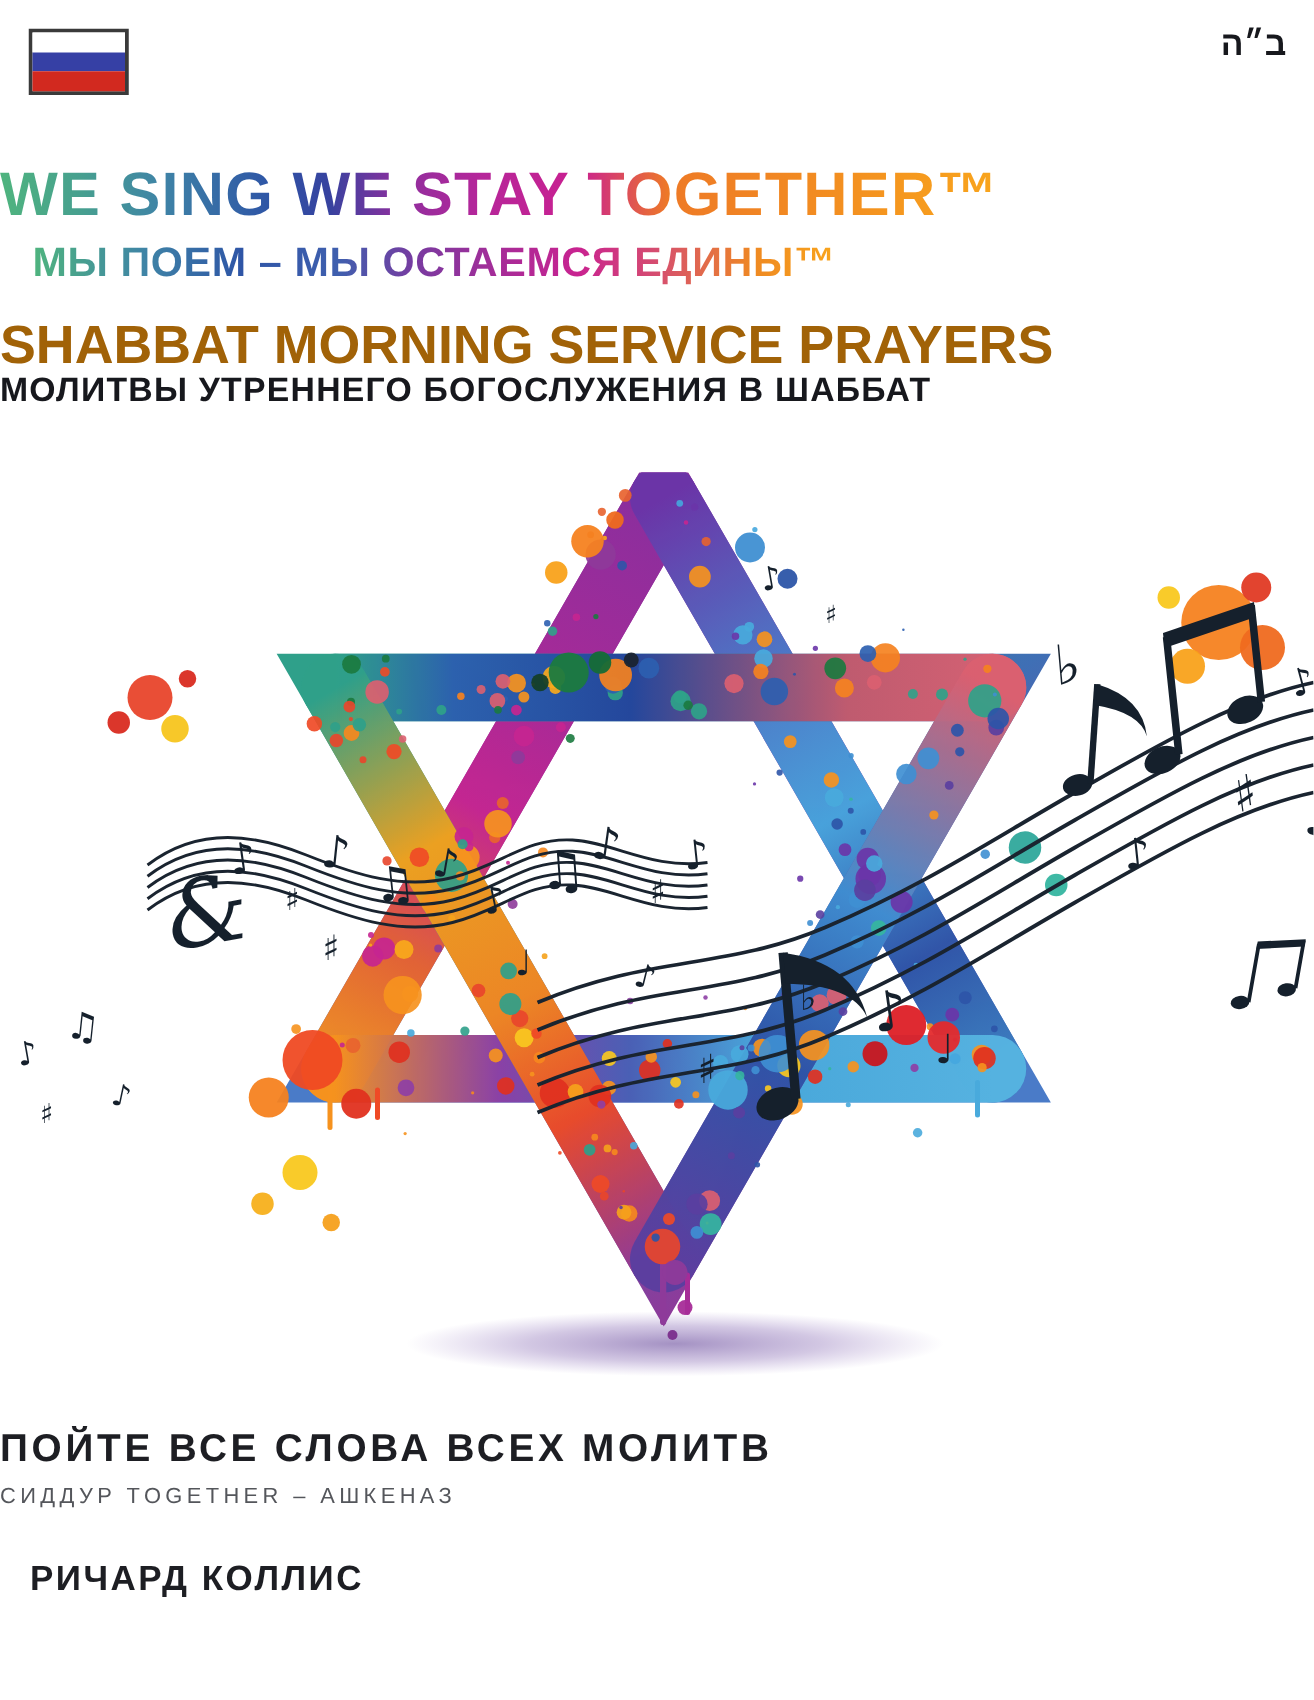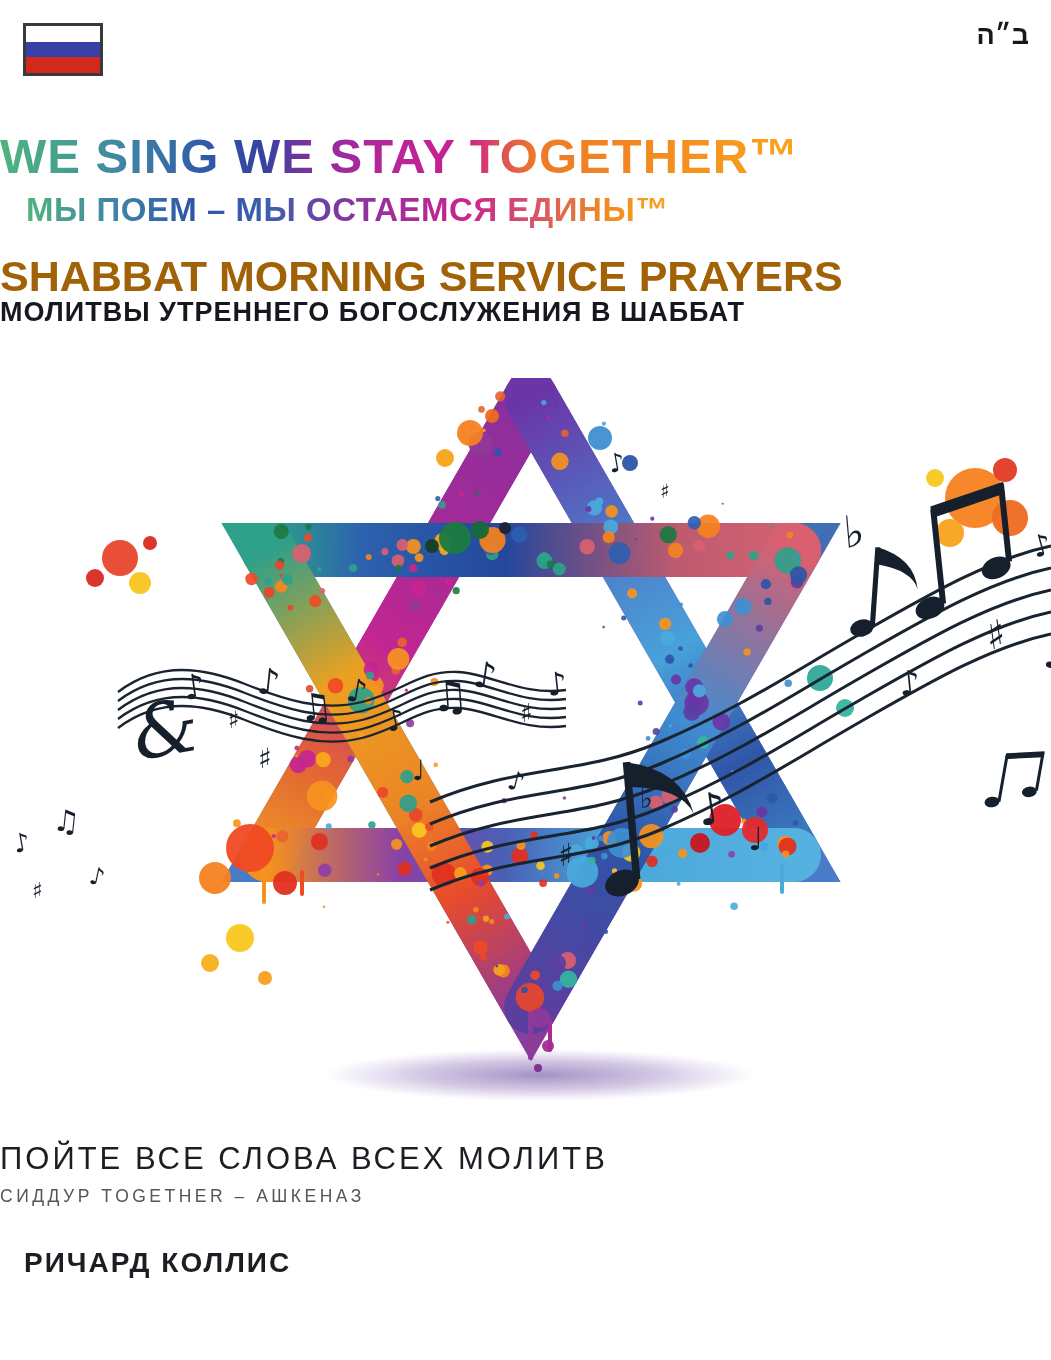--- a/index.html
+++ b/index.html
@@ -19,21 +19,21 @@
   .title-ru{top:191px;font-size:33px;font-weight:800;letter-spacing:0.5px;white-space:nowrap;margin-left:26px;}
   .grad{width:fit-content;margin:0 auto;color:#c9218e;}
   .grad-en{background:linear-gradient(90deg,#4fb47e 0%,#47a08f 8%,#3f84a6 16%,#2e55a6 27%,#37429f 33%,#8e2f9e 40%,#b5269a 48%,#ca2090 58%,#ee7a26 67%,#f28c21 82%,#f9a51c 100%);}
   .grad-ru{background:linear-gradient(90deg,#4fb47e 0%,#3f84a6 14%,#2e55a6 26%,#3f5fae 38%,#7a3aa0 48%,#a62c98 58%,#c92390 68%,#d64f6e 78%,#ef8a22 90%,#f9a51c 100%);}
   @supports ((-webkit-background-clip:text) or (background-clip:text)){
     .grad{-webkit-background-clip:text;background-clip:text;color:transparent;}
   }
   .sub-en{top:252px;font-size:43px;font-weight:800;color:#a16207;letter-spacing:0px;white-space:nowrap;}
   .sub-ru{top:297px;font-size:27px;font-weight:800;color:#17181d;letter-spacing:1px;white-space:nowrap;}
   
-  .tagline{top:1141px;font-size:31px;font-weight:400;color:#1d1e23;letter-spacing:3px;white-space:nowrap;}
+  .tagline{top:1141px;font-size:31px;font-weight:700;color:#1d1e23;letter-spacing:3px;white-space:nowrap;}
   .siddur{top:1186px;font-size:17.5px;font-weight:400;color:#54565b;letter-spacing:3.5px;white-space:nowrap;}
   .author{top:1247px;font-size:28px;font-weight:800;color:#1d1e23;letter-spacing:2px;white-space:nowrap;padding-left:24px;}
   .art{position:absolute;left:0;top:378px;width:1051px;height:742px;}
 </style>
 </head>
 <body>
 
 <div class="page">
 
   <div class="flag">

